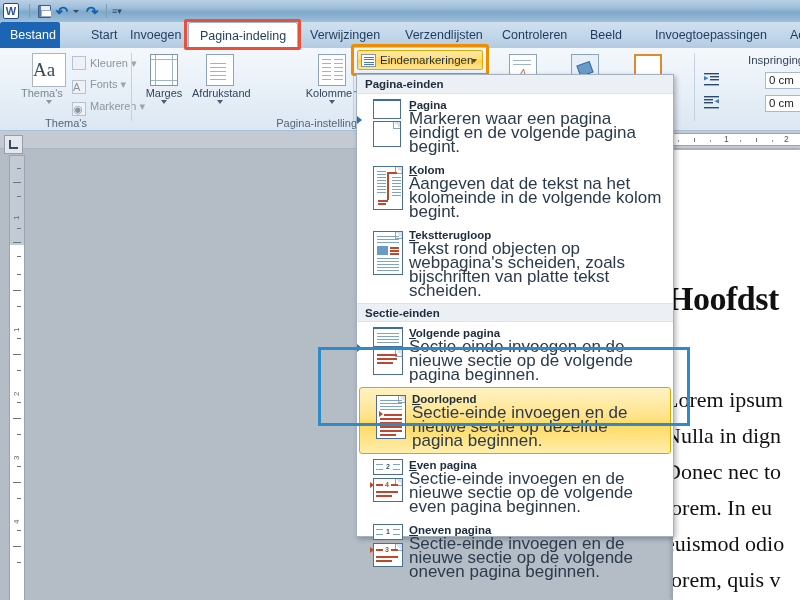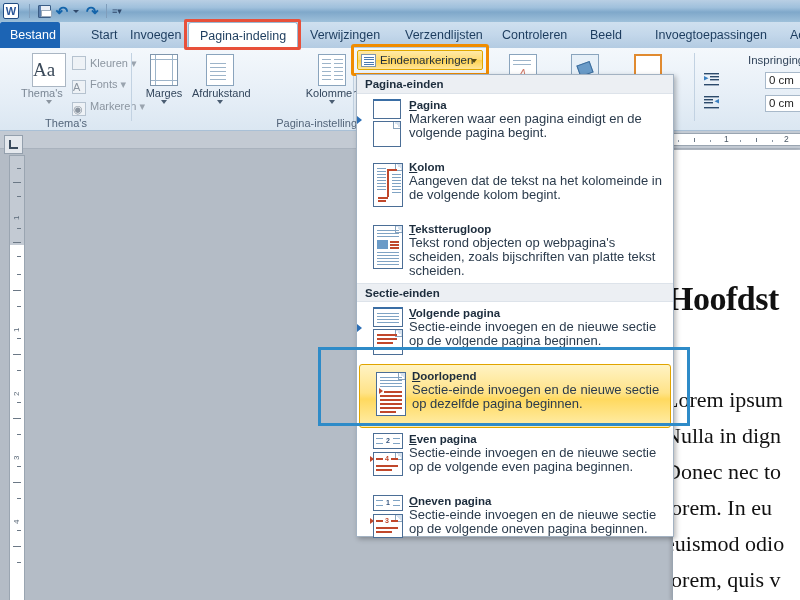--- a/index.html
+++ b/index.html
@@ -185,21 +185,21 @@
     position:relative; display:flex; padding:5px 8px 5px 8px; min-height:62px;
   }
   .menu-item.sel{
     margin:0 2px; border:1px solid #e0a400; border-radius:3px;
     background:linear-gradient(to bottom,#fff3c4 0%,#ffe388 45%,#ffd95f 55%,#ffeeab 100%);
   }
   .mi-icon{ width:40px; flex:0 0 40px; position:relative; height:52px; }
   .mi-text{ flex:1; padding-left:4px; }
   .mi-title{ color:#1c2c3c; font-weight:bold; font-size:11.5px; margin-bottom:1px;}
   .mi-title u{ text-decoration:underline; }
-  .mi-desc{ color:#2b3b4c; font-size:13px; line-height:14px; }
+  .mi-desc{ color:#2b3b4c; font-size:17px; line-height:14px; }
   .arrow-mark{ position:absolute; left:0px; top:22px; width:0;height:0;
      border-top:4px solid transparent;border-bottom:4px solid transparent;border-left:5px solid #2d6fb5;}
 
   
   .doc{ position:absolute; background:#ffffff; border:1px solid #4b6e96; }
   .doc .l{ position:absolute; height:1px; background:#7fa3c4; }
   .doc .lr{ position:absolute; height:1px; background:#c0472b; }
   .doc .fold{ position:absolute; right:0; top:0; width:7px;height:7px;
      background:linear-gradient(225deg,#d7e2ee 50%, transparent 50%); border-left:1px solid #8aa4bd; border-bottom:1px solid #8aa4bd;}
   .numlbl{ position:absolute; font-size:7px; color:#31527c; font-weight:bold; }

